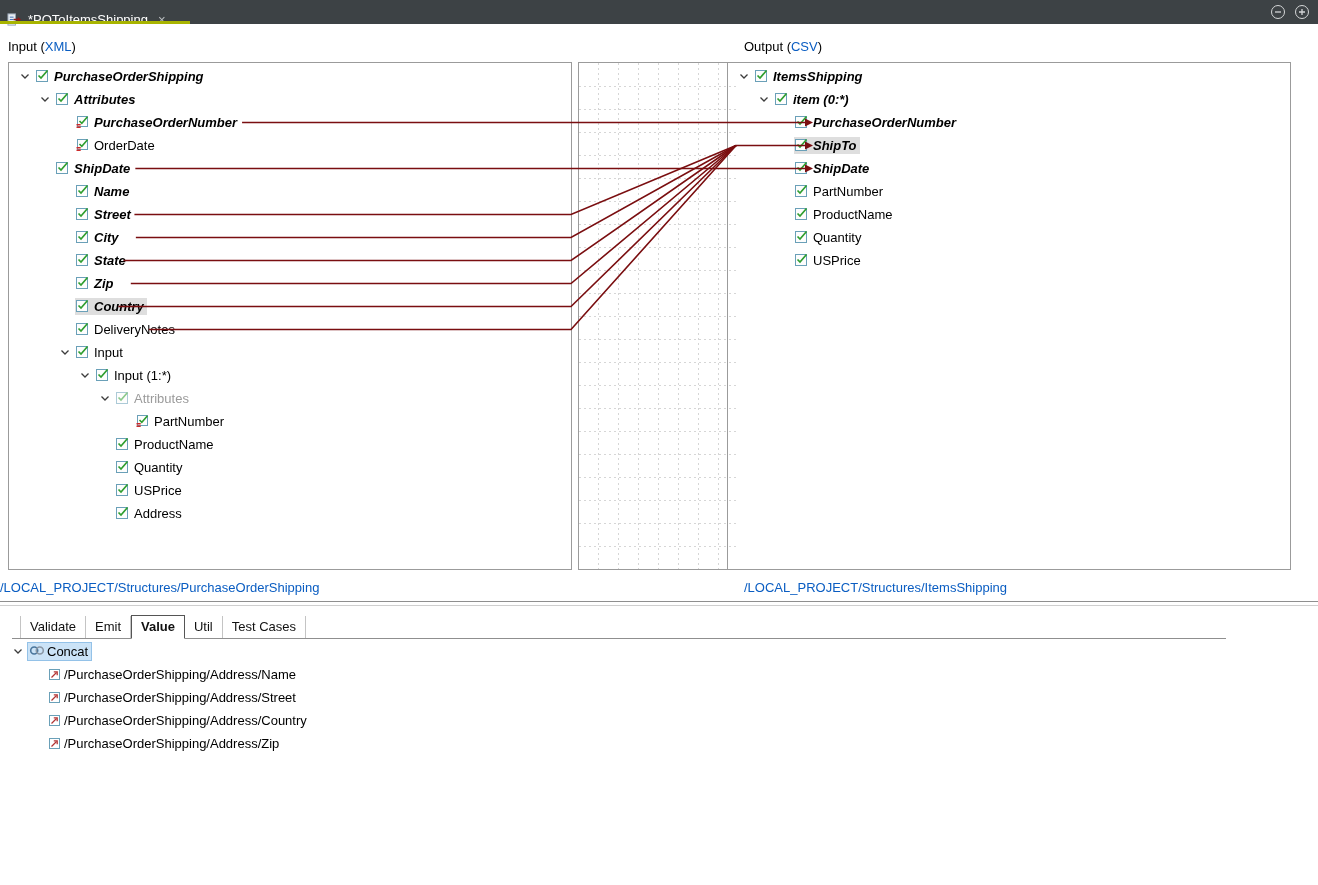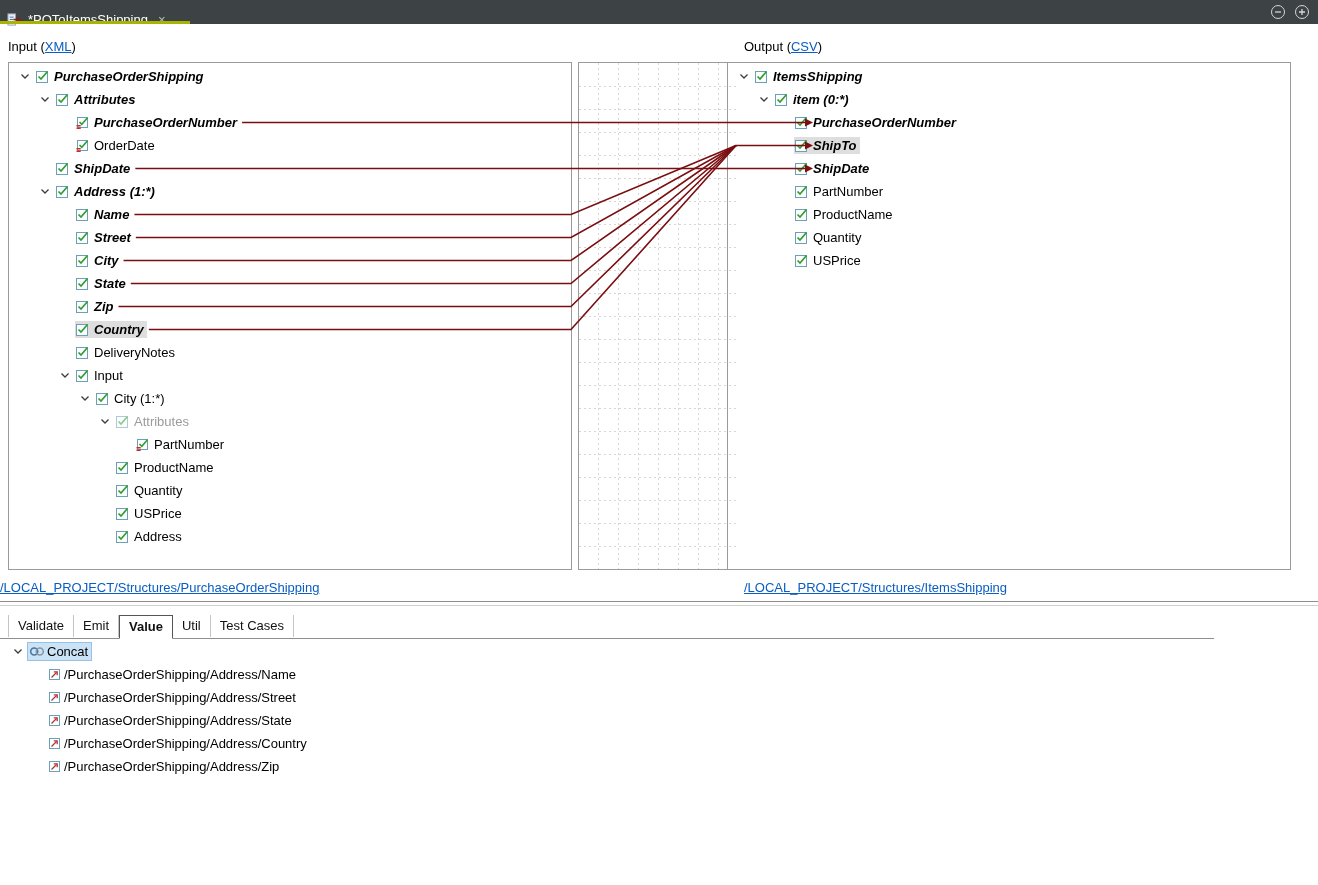--- a/index.html
+++ b/index.html
@@ -17,52 +17,52 @@
 .doc-tab{position:relative;height:24px;min-width:190px;display:flex;align-items:flex-start;gap:6px;
   padding:12px 12px 0 7px;color:#fff;cursor:pointer}
 .tab-underline{position:absolute;left:0;bottom:0;width:100%;height:3px;background:var(--accent)}
 .tab-close{color:#b9bdbf;margin-left:4px}
 .win-controls{display:flex;gap:8px;padding-right:8px}
 .win-controls span{display:flex;cursor:pointer}
 
 
 .hdr{position:absolute;top:39px;white-space:nowrap;color:#000}
 .hdr.input{left:8px}.hdr.output{left:744px}
-.lnk{color:var(--link);text-decoration:underline;cursor:pointer}
+.lnk{color:var(--link);cursor:pointer}
 
 
 .panel{position:absolute;top:62px;height:508px;background:#fff;border:1px solid #9b9b9b;
   padding-top:2px;overflow:hidden}
 #inputPanel{left:8px;width:564px}
 #midPanel{left:578px;width:162px}
 #outputPanel{left:727px;width:564px}
 
 
 .trow{height:23px;display:flex;align-items:center;padding-left:6px;white-space:nowrap;cursor:default}
 .ind{flex:none;height:1px}
 .chev{flex:none;width:20px;display:flex;justify-content:center;align-items:center}
 .ticon{flex:none;width:16px;display:flex;align-items:center}
-.hl{display:flex;align-items:center;padding:1px 3px 1px 1px}
+.hl{display:flex;align-items:flex-start;padding:1px 3px 1px 1px}
 .hl .ticon{margin-right:2px}
 .hl.on-gray{background:var(--selgray)}
 .hl.on-blue{background:var(--selblue);outline:1px solid #94c2e8}
 .tlabel{white-space:nowrap;color:#000}
 .tlabel.bold{font-weight:bold;font-style:italic}
 .tlabel.muted{color:#9b9b9b}
 
 
 .footer-link{position:absolute;top:580px;white-space:nowrap}
 .footer-link.input{left:0}.footer-link.output{left:744px}
 
 
 .sash{position:absolute;left:0;top:601px;width:1318px;height:5px;background:#fff;
   border-top:1px solid #8f8f8f;border-bottom:1px solid #cfcfcf;cursor:row-resize}
 
 
-.tabbar{position:absolute;left:0;top:615px;width:1214px;display:flex;align-items:flex-start;
+.tabbar{position:absolute;left:12px;top:615px;width:1214px;display:flex;align-items:center;
   padding-left:8px;border-bottom:1px solid #8f8f8f}
 .btab{padding:3px 9px 4px;border-right:1px solid #c4c4c4;cursor:pointer;background:#fff}
 .btab:first-child{border-left:1px solid #c4c4c4}
 .btab.active{font-weight:bold;border:1px solid #555;border-bottom:1px solid #fff;
   margin-bottom:-1px;background:#fff}
 
 
 .fnarea{position:absolute;left:0;top:640px;width:1318px}
 .fnarea .trow{padding-left:8px}
 
@@ -175,37 +175,20 @@
       <span class="hl">
         <span class="ticon">
           <svg width="13" height="13" viewBox="0 0 13 13">
             <rect x="0.5" y="1.5" width="11" height="11" fill="#fdfdfd" stroke="#6aa0b8"></rect>
             <path d="M2.5 6.5 L5 9 L11.5 1.5" stroke="#2f9e2f" stroke-width="1.7" fill="none"></path>
           </svg>
         </span>
         <span class="tlabel bold">ShipDate</span>
       </span>
     </div>
-    <div class="trow">
-      <span class="ind" style="width: 20px;"></span>
-      <span class="chev">
-        <svg width="10" height="7" viewBox="0 0 10 7">
-          <path d="M1.5 1.5 L5 5 L8.5 1.5" stroke="#3c3c3c" stroke-width="1.3" fill="none"></path>
-        </svg>
-      </span>
-      <span class="hl">
-        <span class="ticon">
-          <svg width="13" height="13" viewBox="0 0 13 13">
-            <rect x="0.5" y="1.5" width="11" height="11" fill="#fdfdfd" stroke="#6aa0b8"></rect>
-            <path d="M2.5 6.5 L5 9 L11.5 1.5" stroke="#2f9e2f" stroke-width="1.7" fill="none"></path>
-          </svg>
-        </span>
-        <span class="tlabel bold">Address (1:*)</span>
-      </span>
-    </div>
     <div class="trow" id="in-Name">
       <span class="ind" style="width: 40px;"></span>
       <span class="chev"></span>
       <span class="hl">
         <span class="ticon">
           <svg width="13" height="13" viewBox="0 0 13 13">
             <rect x="0.5" y="1.5" width="11" height="11" fill="#fdfdfd" stroke="#6aa0b8"></rect>
             <path d="M2.5 6.5 L5 9 L11.5 1.5" stroke="#2f9e2f" stroke-width="1.7" fill="none"></path>
           </svg>
         </span>
@@ -314,21 +297,21 @@
           <path d="M1.5 1.5 L5 5 L8.5 1.5" stroke="#3c3c3c" stroke-width="1.3" fill="none"></path>
         </svg>
       </span>
       <span class="hl">
         <span class="ticon">
           <svg width="13" height="13" viewBox="0 0 13 13">
             <rect x="0.5" y="1.5" width="11" height="11" fill="#fdfdfd" stroke="#6aa0b8"></rect>
             <path d="M2.5 6.5 L5 9 L11.5 1.5" stroke="#2f9e2f" stroke-width="1.7" fill="none"></path>
           </svg>
         </span>
-        <span class="tlabel normal">City (1:*)</span>
+        <span class="tlabel normal">Input (1:*)</span>
       </span>
     </div>
     <div class="trow">
       <span class="ind" style="width: 80px;"></span>
       <span class="chev">
         <svg width="10" height="7" viewBox="0 0 10 7">
           <path d="M1.5 1.5 L5 5 L8.5 1.5" stroke="#3c3c3c" stroke-width="1.3" fill="none"></path>
         </svg>
       </span>
       <span class="hl">
@@ -583,32 +566,20 @@
       <span class="ind" style="width: 20px;"></span>
       <span class="chev"></span>
       <span class="ticon">
         <svg width="13" height="13" viewBox="0 0 13 13">
           <rect x="1.5" y="1.5" width="10" height="10" fill="#fff" stroke="#6aa0b8"></rect>
           <path d="M3.5 9.5 L8.5 4.5" stroke="#b23434" stroke-width="1.3"></path>
           <path d="M5.8 3.8 h3.4 v3.4" fill="none" stroke="#b23434" stroke-width="1.3"></path>
         </svg>
       </span>
       <span class="tlabel normal">/PurchaseOrderShipping/Address/Street</span>
-    </div>
-    <div class="trow">
-      <span class="ind" style="width: 20px;"></span>
-      <span class="chev"></span>
-      <span class="ticon">
-        <svg width="13" height="13" viewBox="0 0 13 13">
-          <rect x="1.5" y="1.5" width="10" height="10" fill="#fff" stroke="#6aa0b8"></rect>
-          <path d="M3.5 9.5 L8.5 4.5" stroke="#b23434" stroke-width="1.3"></path>
-          <path d="M5.8 3.8 h3.4 v3.4" fill="none" stroke="#b23434" stroke-width="1.3"></path>
-        </svg>
-      </span>
-      <span class="tlabel normal">/PurchaseOrderShipping/Address/State</span>
     </div>
     <div class="trow">
       <span class="ind" style="width: 20px;"></span>
       <span class="chev"></span>
       <span class="ticon">
         <svg width="13" height="13" viewBox="0 0 13 13">
           <rect x="1.5" y="1.5" width="10" height="10" fill="#fff" stroke="#6aa0b8"></rect>
           <path d="M3.5 9.5 L8.5 4.5" stroke="#b23434" stroke-width="1.3"></path>
           <path d="M5.8 3.8 h3.4 v3.4" fill="none" stroke="#b23434" stroke-width="1.3"></path>
         </svg>

